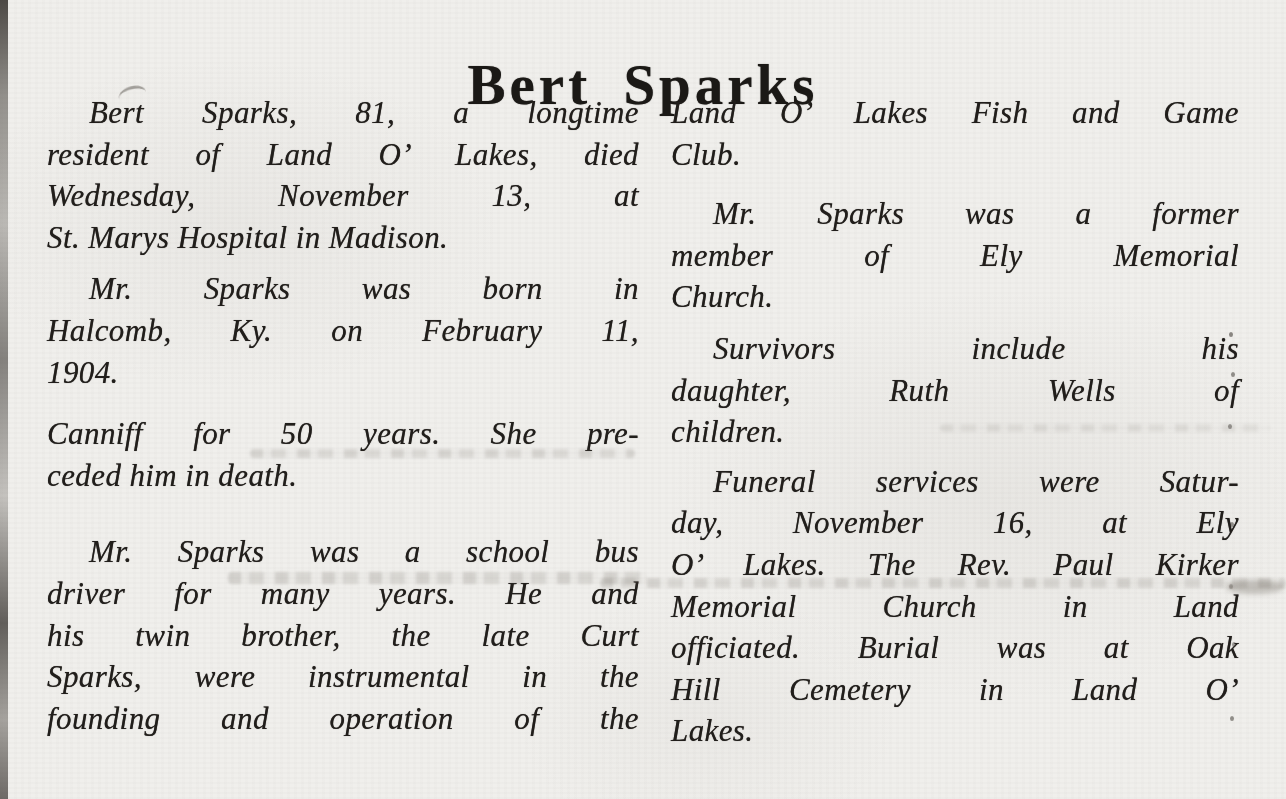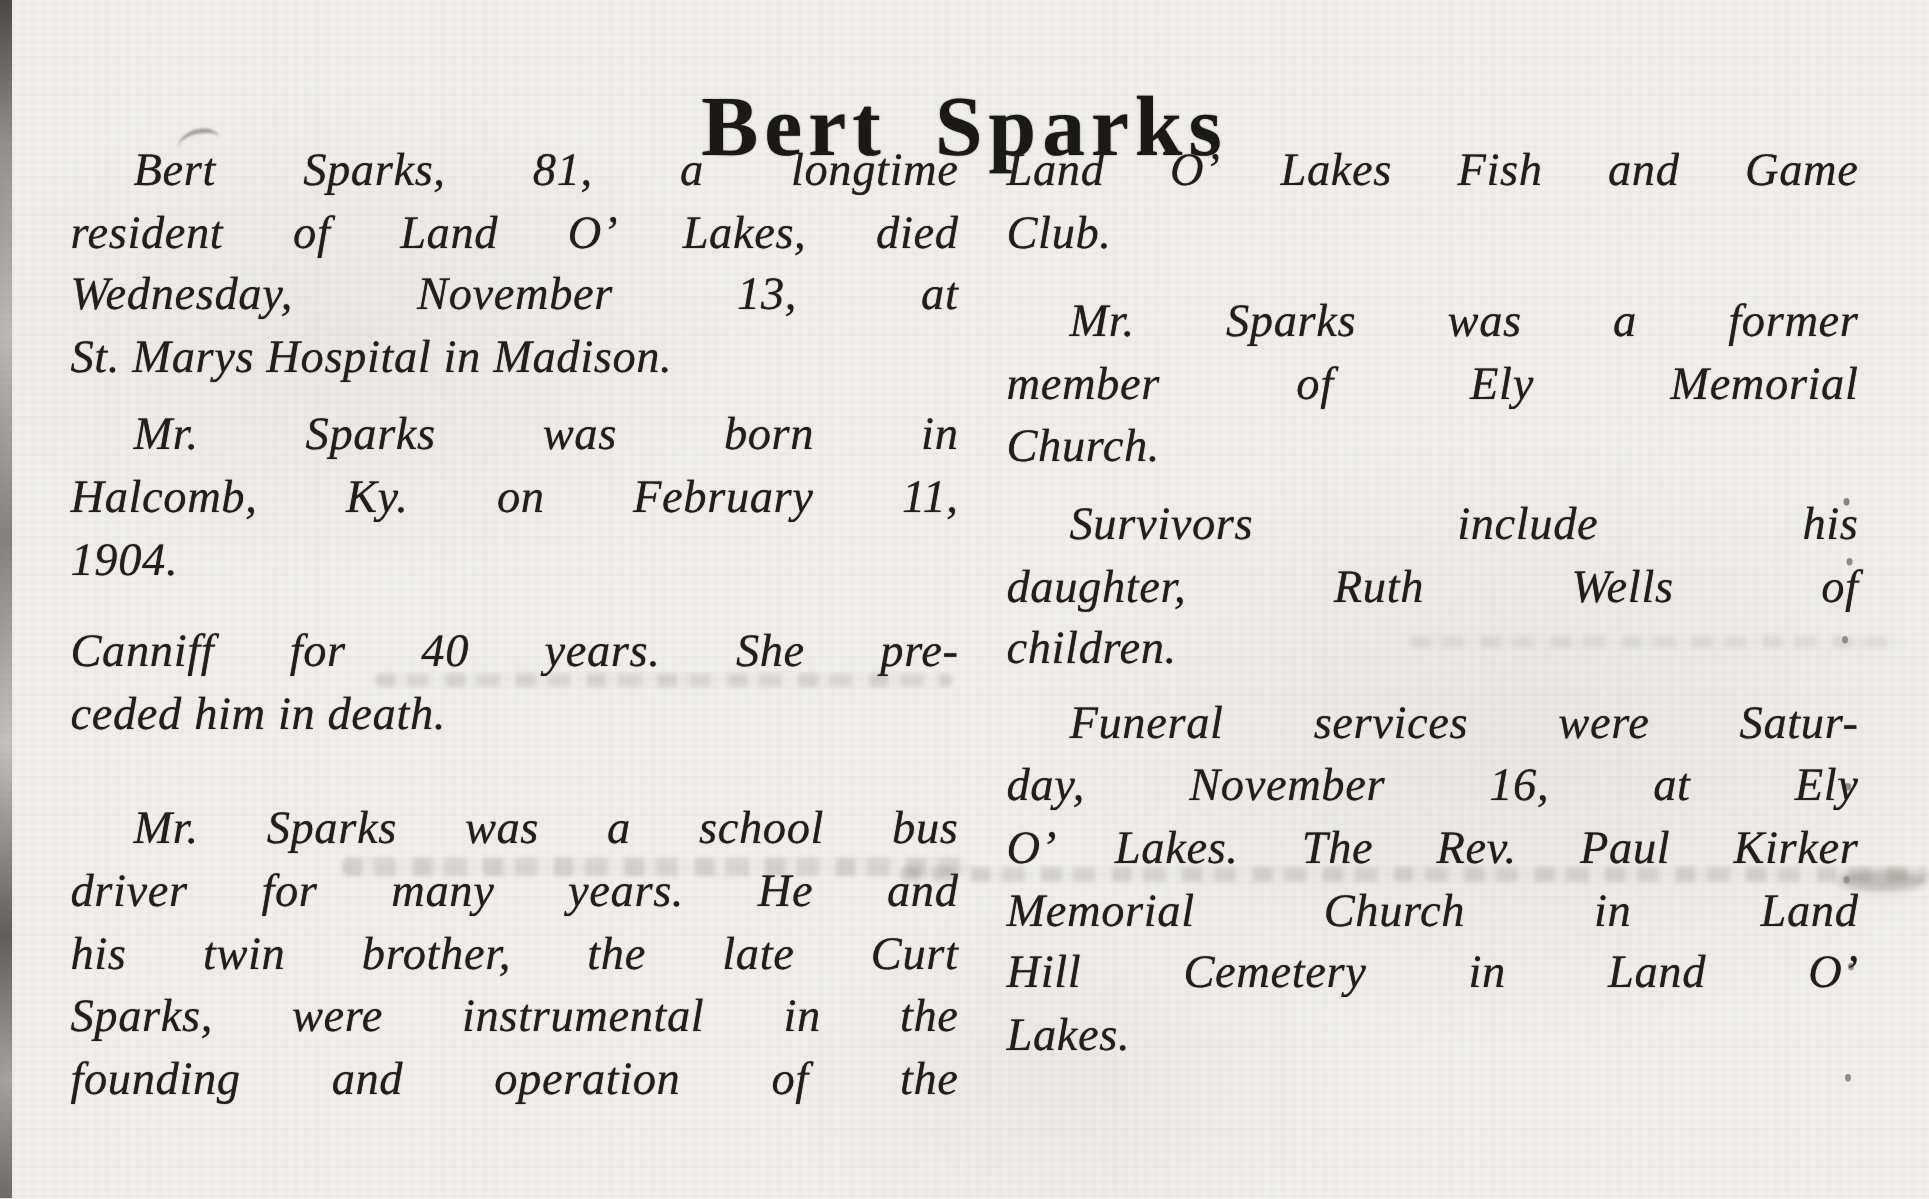--- a/index.html
+++ b/index.html
@@ -112,21 +112,21 @@
         <div class="line">resident of Land O’ Lakes, died</div>
         <div class="line">Wednesday, November 13, at</div>
         <div class="line last">St. Marys Hospital in Madison.</div>
       </div>
       <div class="para">
         <div class="line indent">Mr. Sparks was born in</div>
         <div class="line">Halcomb, Ky. on February 11,</div>
         <div class="line last">1904.</div>
       </div>
       <div class="para">
-        <div class="line">Canniff for 40 years. She pre-</div>
+        <div class="line">Canniff for 50 years. She pre-</div>
         <div class="line last">ceded him in death.</div>
       </div>
       <div class="para">
         <div class="line indent">Mr. Sparks was a school bus</div>
         <div class="line">driver for many years. He and</div>
         <div class="line">his twin brother, the late Curt</div>
         <div class="line">Sparks, were instrumental in the</div>
         <div class="line">founding and operation of the</div>
       </div>
     </div>
@@ -143,20 +143,21 @@
       <div class="para">
         <div class="line indent">Survivors include his</div>
         <div class="line">daughter, Ruth Wells of</div>
         <div class="line last">children.</div>
       </div>
       <div class="para">
         <div class="line indent">Funeral services were Satur-</div>
         <div class="line">day, November 16, at Ely</div>
         <div class="line">O’ Lakes. The Rev. Paul Kirker</div>
         <div class="line">Memorial Church in Land</div>
+        <div class="line">officiated. Burial was at Oak</div>
         <div class="line">Hill Cemetery in Land O’</div>
         <div class="line last">Lakes.</div>
       </div>
     </div>
 
   <div class="ghost-streak streak-a"></div>
   <div class="ghost-streak streak-b"></div>
   <div class="ghost-streak streak-c"></div>
   <div class="ghost-streak streak-d"></div>
   <div class="specks"></div>

